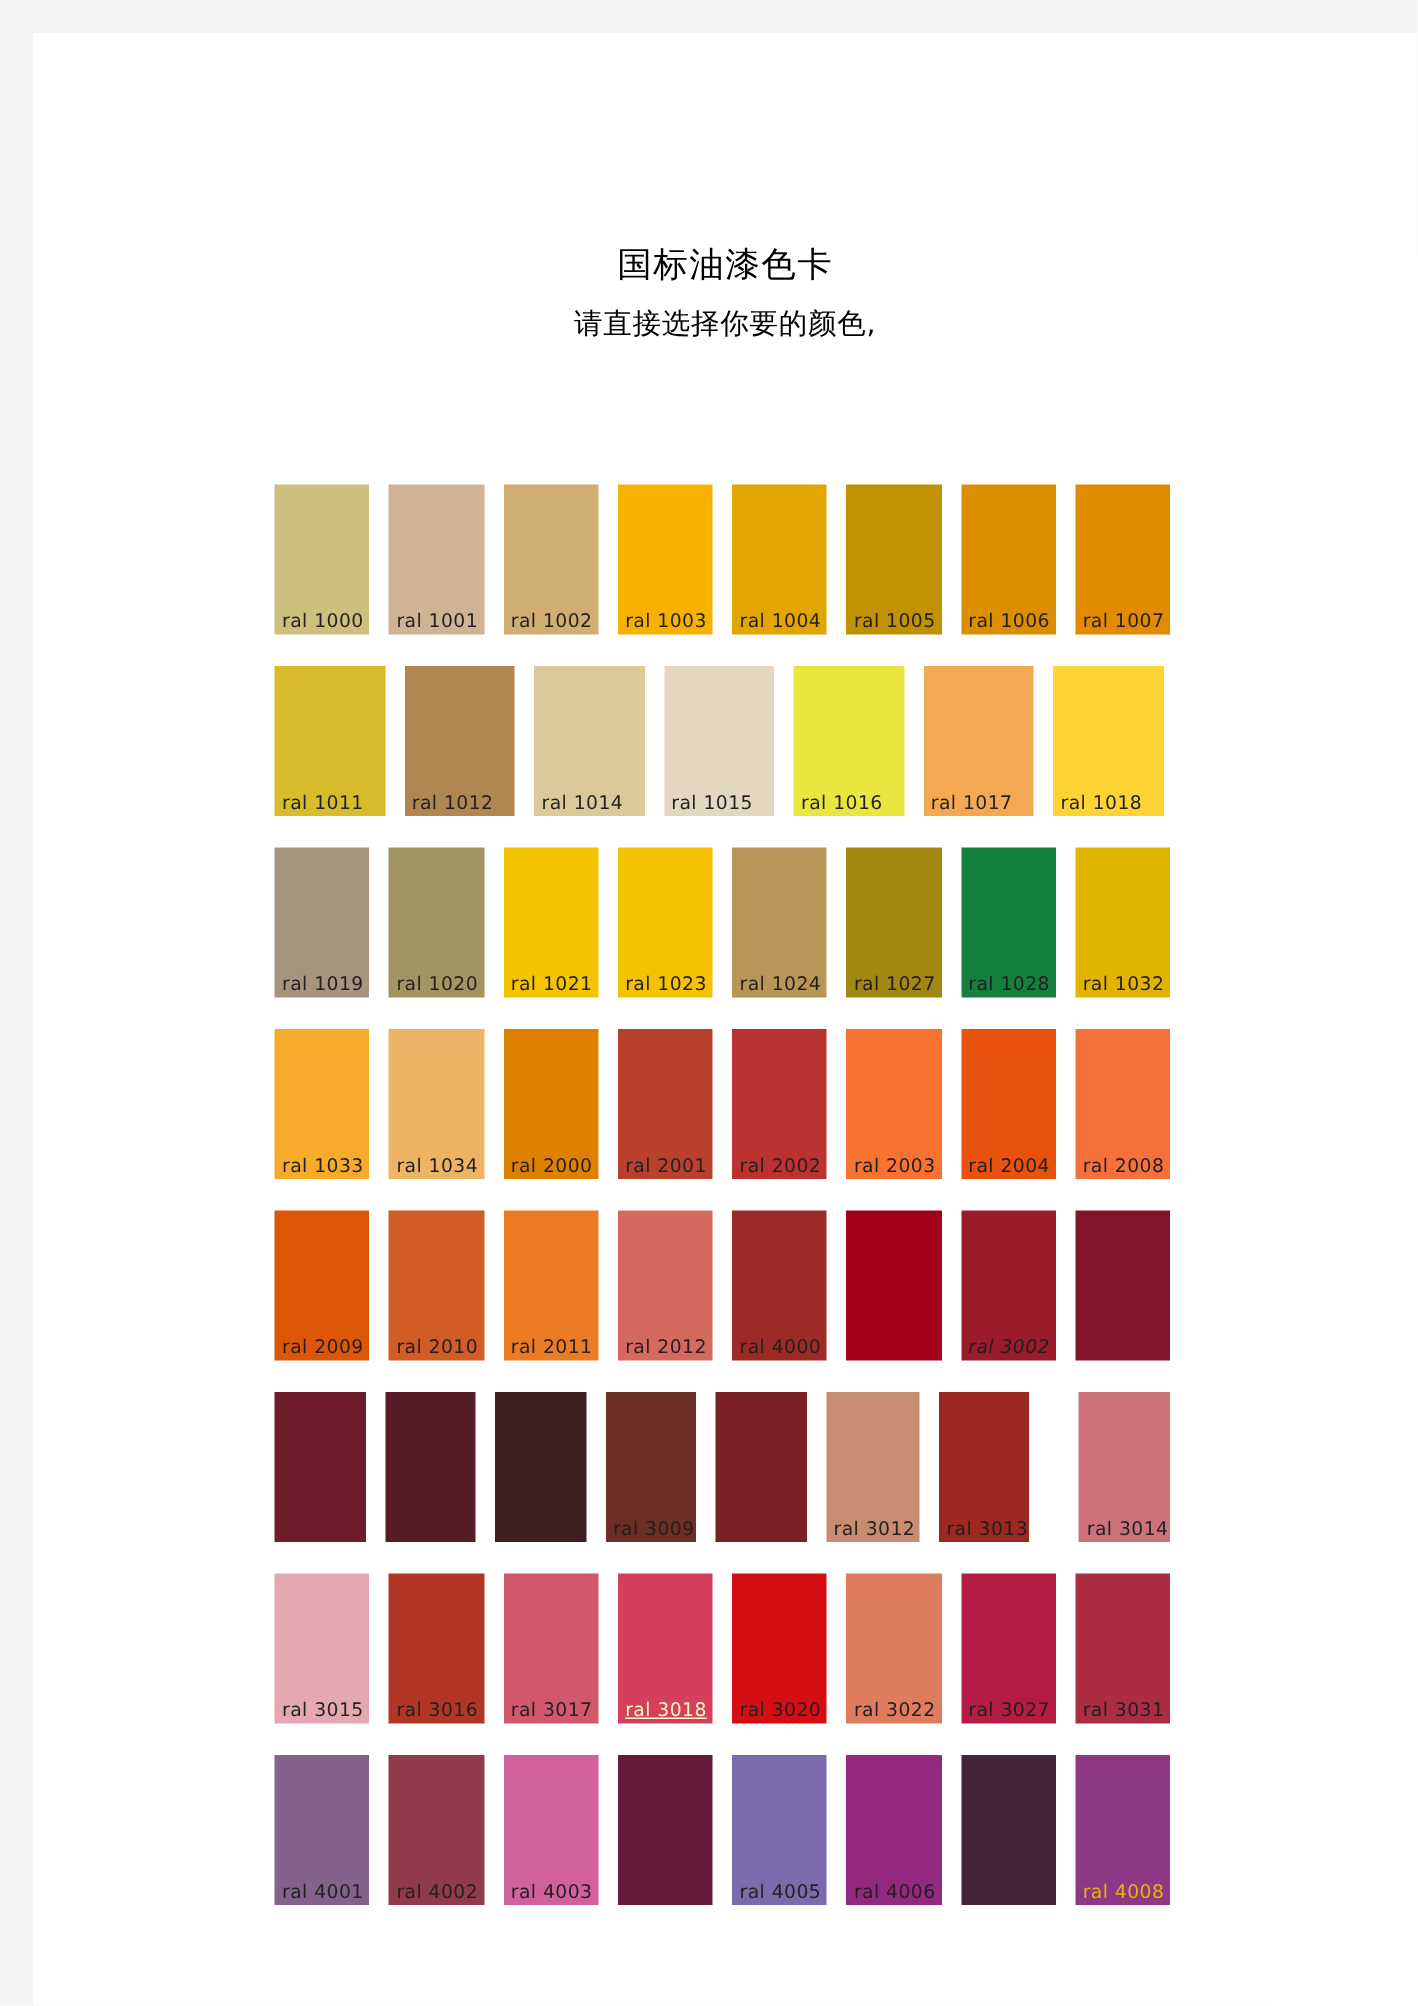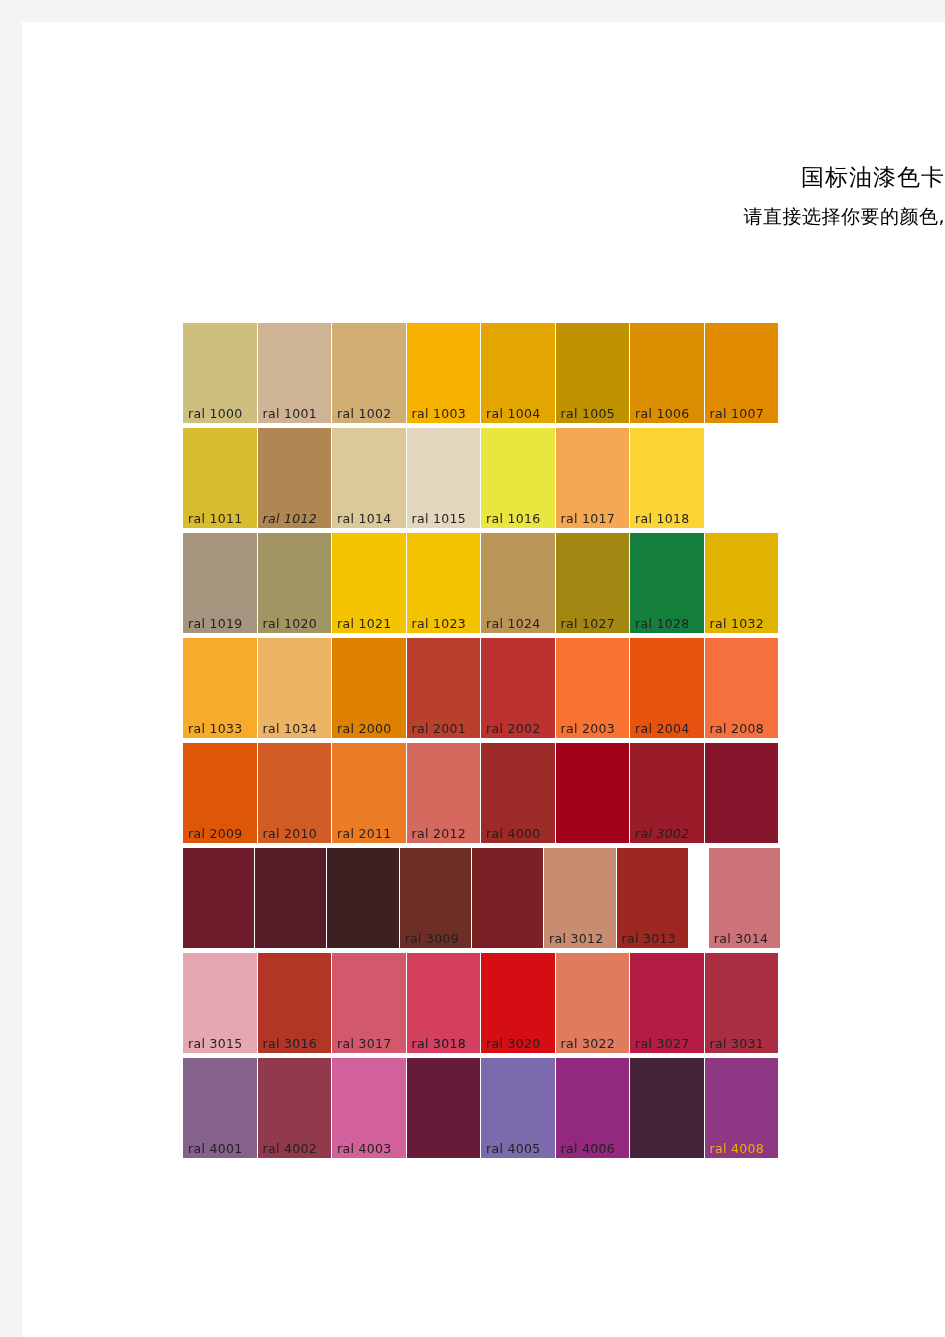--- a/index.html
+++ b/index.html
@@ -15,21 +15,21 @@
   }
   .page {
     position: absolute;
     left: 22px;
     top: 22px;
     width: 923px;
     height: 1315px;
     background: #ffffff;
   }
   .doc-header {
-    text-align: right;
+    text-align: center;
     padding-top: 140px;
   }
   .doc-title {
     font-family: "DejaVu Sans", "Liberation Sans", sans-serif;
     font-size: 23px;
     color: #000000;
     line-height: 1.35;
     letter-spacing: 1px;
     margin: 0;
     font-weight: normal;
@@ -45,22 +45,23 @@
   }
   .swatch-grid {
     position: absolute;
     left: 161px;
     top: 301px;
     width: 597px;
   }
   .swatch-row {
     display: flex;
     width: 597px;
-    height: 104px;
+    height: 120px;
     margin-bottom: 1px;
+    gap: 12px;
   }
   .swatch {
     position: relative;
     width: 73.5px;
     height: 99.5px;
     margin-right: 1px;
     box-sizing: border-box;
   }
   .swatch:last-child {
     margin-right: 0;
@@ -111,21 +112,21 @@
         </div>
         <div class="swatch" style="background: rgb(224, 139, 0);">
           <span class="swatch-label" style="color: rgb(35, 31, 32);">ral 1007</span>
         </div>
       </div>
       <div class="swatch-row">
         <div class="swatch" style="background: rgb(217, 187, 46);">
           <span class="swatch-label" style="color: rgb(35, 31, 32);">ral 1011</span>
         </div>
         <div class="swatch" style="background: rgb(176, 134, 82);">
-          <span class="swatch-label" style="color: rgb(35, 31, 32); font-style: italic;">ral 1012</span>
+          <span class="swatch-label" style="color: rgb(35, 31, 32);">ral 1012</span>
         </div>
         <div class="swatch" style="background: rgb(219, 201, 153);">
           <span class="swatch-label" style="color: rgb(35, 31, 32);">ral 1014</span>
         </div>
         <div class="swatch" style="background: rgb(227, 215, 191);">
           <span class="swatch-label" style="color: rgb(35, 31, 32);">ral 1015</span>
         </div>
         <div class="swatch" style="background: rgb(233, 230, 64);">
           <span class="swatch-label" style="color: rgb(35, 31, 32);">ral 1016</span>
         </div>
@@ -244,21 +245,21 @@
         <div class="swatch" style="background: rgb(229, 168, 178);">
           <span class="swatch-label" style="color: rgb(35, 31, 32);">ral 3015</span>
         </div>
         <div class="swatch" style="background: rgb(178, 54, 38);">
           <span class="swatch-label" style="color: rgb(35, 31, 32);">ral 3016</span>
         </div>
         <div class="swatch" style="background: rgb(209, 89, 107);">
           <span class="swatch-label" style="color: rgb(35, 31, 32);">ral 3017</span>
         </div>
         <div class="swatch" style="background: rgb(211, 63, 93);">
-          <span class="swatch-label" style="color: #0f172a;">ral 3018</span>
+          <span class="swatch-label" style="color: #fef9c3; text-decoration: underline;">ral 3018</span>
         </div>
         <div class="swatch" style="background: rgb(212, 14, 19);">
           <span class="swatch-label" style="color: rgb(35, 31, 32);">ral 3020</span>
         </div>
         <div class="swatch" style="background: rgb(224, 124, 94);">
           <span class="swatch-label" style="color: rgb(35, 31, 32);">ral 3022</span>
         </div>
         <div class="swatch" style="background: rgb(181, 28, 67);">
           <span class="swatch-label" style="color: rgb(35, 31, 32);">ral 3027</span>
         </div>

